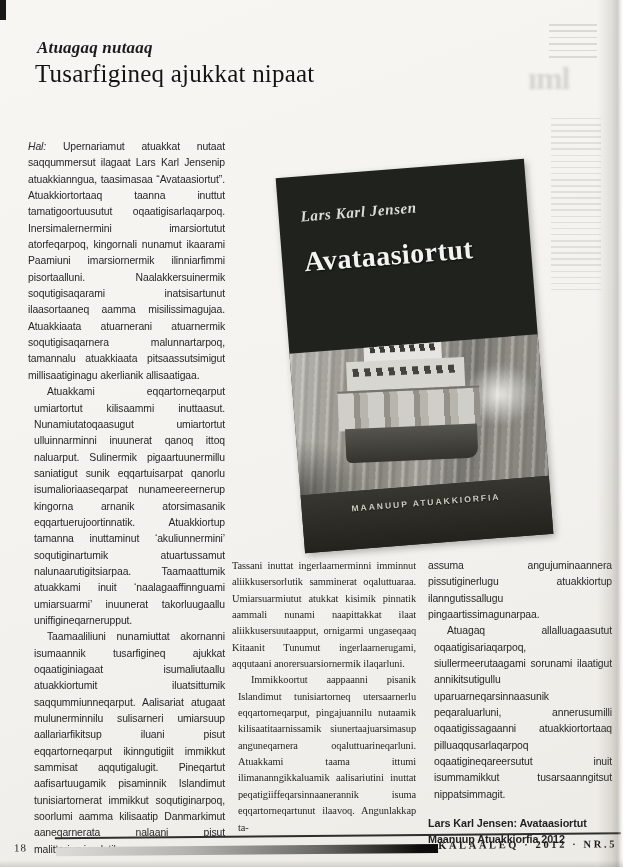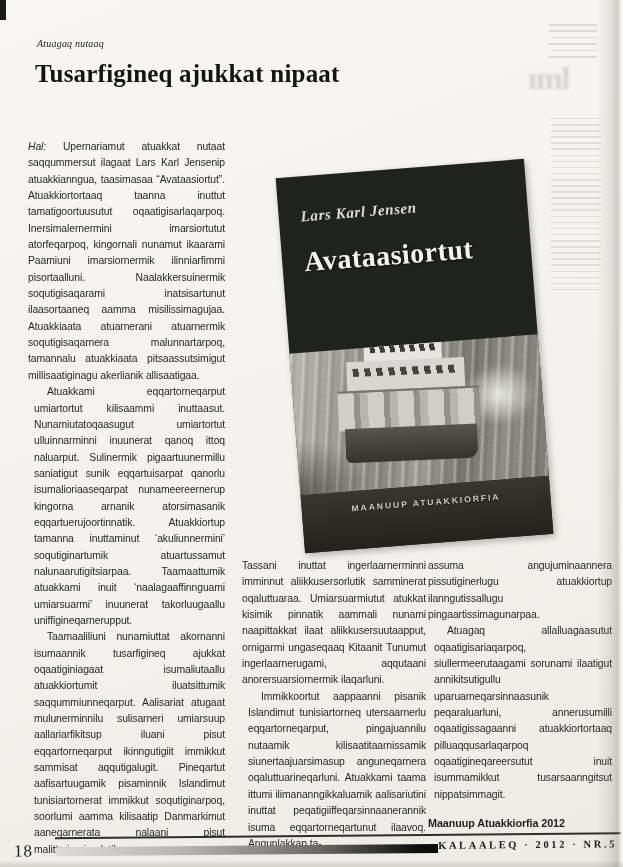--- a/index.html
+++ b/index.html
@@ -16,28 +16,28 @@
     background: linear-gradient(to bottom, rgba(0,0,0,0), rgba(80,75,65,0.18)); }
   .ghost { position:absolute; pointer-events:none; filter:blur(0.7px); }
   .ghost-top { left:549px; top:24px; width:48px; height:36px;
     background: repeating-linear-gradient(to bottom, rgba(115,110,100,0.20) 0 1.6px, transparent 1.6px 6.4px); }
   .ghost-im { left:528px; top:60px; width:64px; height:46px; font-family:"Liberation Serif",serif;
     font-weight:bold; font-size:32px; color:rgba(100,96,88,0.22); filter:blur(1.6px); letter-spacing:-1px; }
   .ghost-col { left:551px; top:118px; width:50px; height:176px;
     background: repeating-linear-gradient(to bottom, rgba(115,110,100,0.15) 0 1.5px, transparent 1.5px 6.1px); }
   
   .kicker { position:absolute; left:37px; top:38px; font-family:"Liberation Serif",serif;
-    font-style:italic; font-weight:normal; font-size:10px; color:#1b1b1b; letter-spacing:0.2px; }
+    font-style:italic; font-weight:bold; font-size:17px; color:#1b1b1b; letter-spacing:0.2px; }
   .title  { position:absolute; left:35px; top:60px; margin:0; font-family:"Liberation Serif",serif;
-    font-weight:bold; font-size:25px; color:#131313; letter-spacing:0.2px; }
+    font-weight:normal; font-size:25px; color:#131313; letter-spacing:0.2px; }
   
   .col { position:absolute; font-size:10.4px; line-height:16.35px; letter-spacing:-0.1px;
     text-align:justify; color:#272727; overflow-wrap:break-word; }
   .col1 { left:28px;  top:139px; width:197px; }
-  .col2 { left:242px; top:558px; width:184px; }
+  .col2 { left:232px; top:558px; width:184px;font-family:Liberation Serif, serif; }
   .col3 { left:428px; top:558px; width:184px; }
   .p { margin:0; }
   .indent { text-indent:13px;margin-left:6px; }
   .lead { font-style:italic; }
   .book-info { margin-top:13px; font-weight:bold; font-size:10.8px; line-height:15.6px;
     letter-spacing:-0.1px; color:#1f1f1f; text-align:left; }
   
   .cover { position:absolute; left:290px; top:168px; width:249px; height:376px;
     transform:rotate(-4.5deg); background:#20221d; box-shadow:2px 3px 7px rgba(0,0,0,0.28); }
   .cover-author { position:absolute; left:22px; top:32px; color:#dcddd6;
@@ -68,21 +68,21 @@
   .m1 { left:72px; top:-14px; height:18px; }
   .m2 { left:101px; top:-9px; height:14px; transform:rotate(18deg); }
   .cover-band { position:absolute; left:0; bottom:0; width:100%; height:58px; text-align:center;
     background: linear-gradient(to bottom,#383630,#23221d); }
   .cover-publisher { display:inline-block; margin-top:12px; color:#cfcec5; font-weight:bold;
     font-size:8.5px; letter-spacing:2px; text-shadow:0 1px 1px rgba(0,0,0,0.7); }
   
   .footer { position:absolute; left:0; top:828px; width:623px; height:39px; transform:rotate(-0.5deg); }
   .footer-rule { position:absolute; left:55px; top:7px; width:566px; height:1.6px; background:#2e2e2c; }
   .page-num { position:absolute; left:14px; top:11px; font-family:"Liberation Serif",serif;
-    font-size:17px; color:#1e1e1e; letter-spacing:1px; }
+    font-size:11px; color:#1e1e1e; letter-spacing:1px; }
   .footer-bar { position:absolute; left:56px; top:17px; width:382px; height:9px;
     background: linear-gradient(to right,#dddcd8 0%,#b3b2ae 35%,#6c6b67 68%,#0d0d0d 95%); }
   .journal { position:absolute; right:6px; top:13px; font-family:"Liberation Serif",serif;
     font-weight:bold; font-size:10.5px; letter-spacing:2.6px; color:#1c1c1c; }
 </style>
 </head>
 <body>
 
 <div class="page">
 
@@ -126,20 +126,21 @@
 
   <div class="col col2">
     <p class="p">Tassani inuttat ingerlaarnerminni imminnut aliikkusersorlutik samminerat oqaluttuaraa. Umiarsuarmiutut atukkat kisimik pinnatik aammali nunami naapittakkat ilaat aliikkusersuutaapput, ornigarmi ungaseqaaq Kitaanit Tunumut ingerlaarnerugami, aqqutaani anorersuarsiornermik ilaqarluni.</p>
     <p class="p indent">Immikkoortut aappaanni pisanik Islandimut tunisiartorneq utersaarnerlu eqqartorneqarput, pingajuannilu nutaamik kilisaatitaarnissamik siunertaajuarsimasup anguneqarnera oqaluttuarineqarluni. Atuakkami taama ittumi ilimananngikkaluamik aalisariutini inuttat peqatigiiffeqarsinnaanerannik isuma eqqartorneqartunut ilaavoq. Angunlakkap ta-</p>
   </div>
 
   <div class="col col3">
     <p class="p">assuma angujuminaannera pissutiginerlugu atuakkiortup ilanngutissallugu pingaartissimagunarpaa.</p>
     <p class="p indent">Atuagaq allalluagaasutut oqaatigisariaqarpoq, siullermeerutaagami sorunami ilaatigut annikitsutigullu uparuarneqarsinnaasunik peqaraluarluni, annerusumilli oqaatigissagaanni atuakkiortortaaq pilluaqqusarlaqarpoq oqaatigineqareersutut inuit isummamikkut tusarsaanngitsut nippatsimmagit.</p>
     <div class="book-info">
+      <div>Lars Karl Jensen: Avataasiortut</div>
       <div>Maanuup Atuakkiorfia 2012</div>
     </div>
   </div>
 
   <div class="footer">
     <div class="footer-rule"></div>
     <div class="page-num">18</div>
     <div class="footer-bar"></div>
     <div class="journal">KALAALEQ · 2012 · NR.5</div>
   </div>

